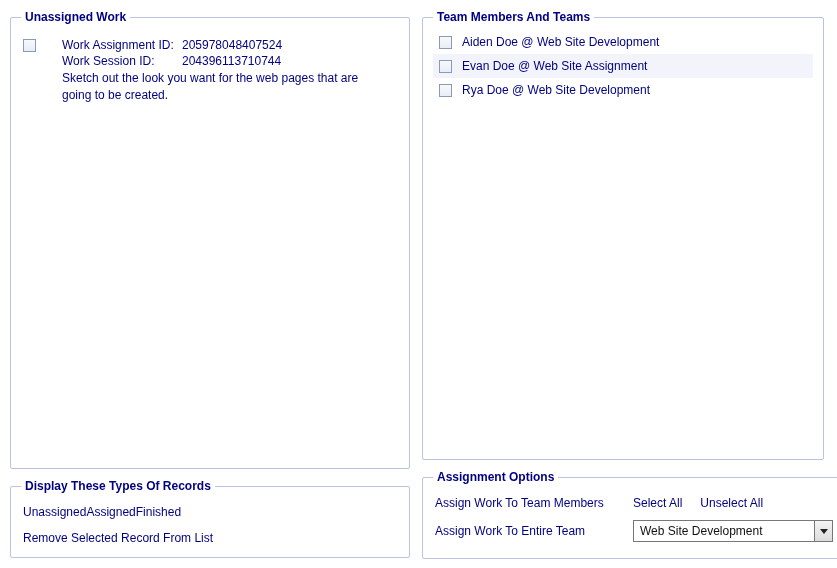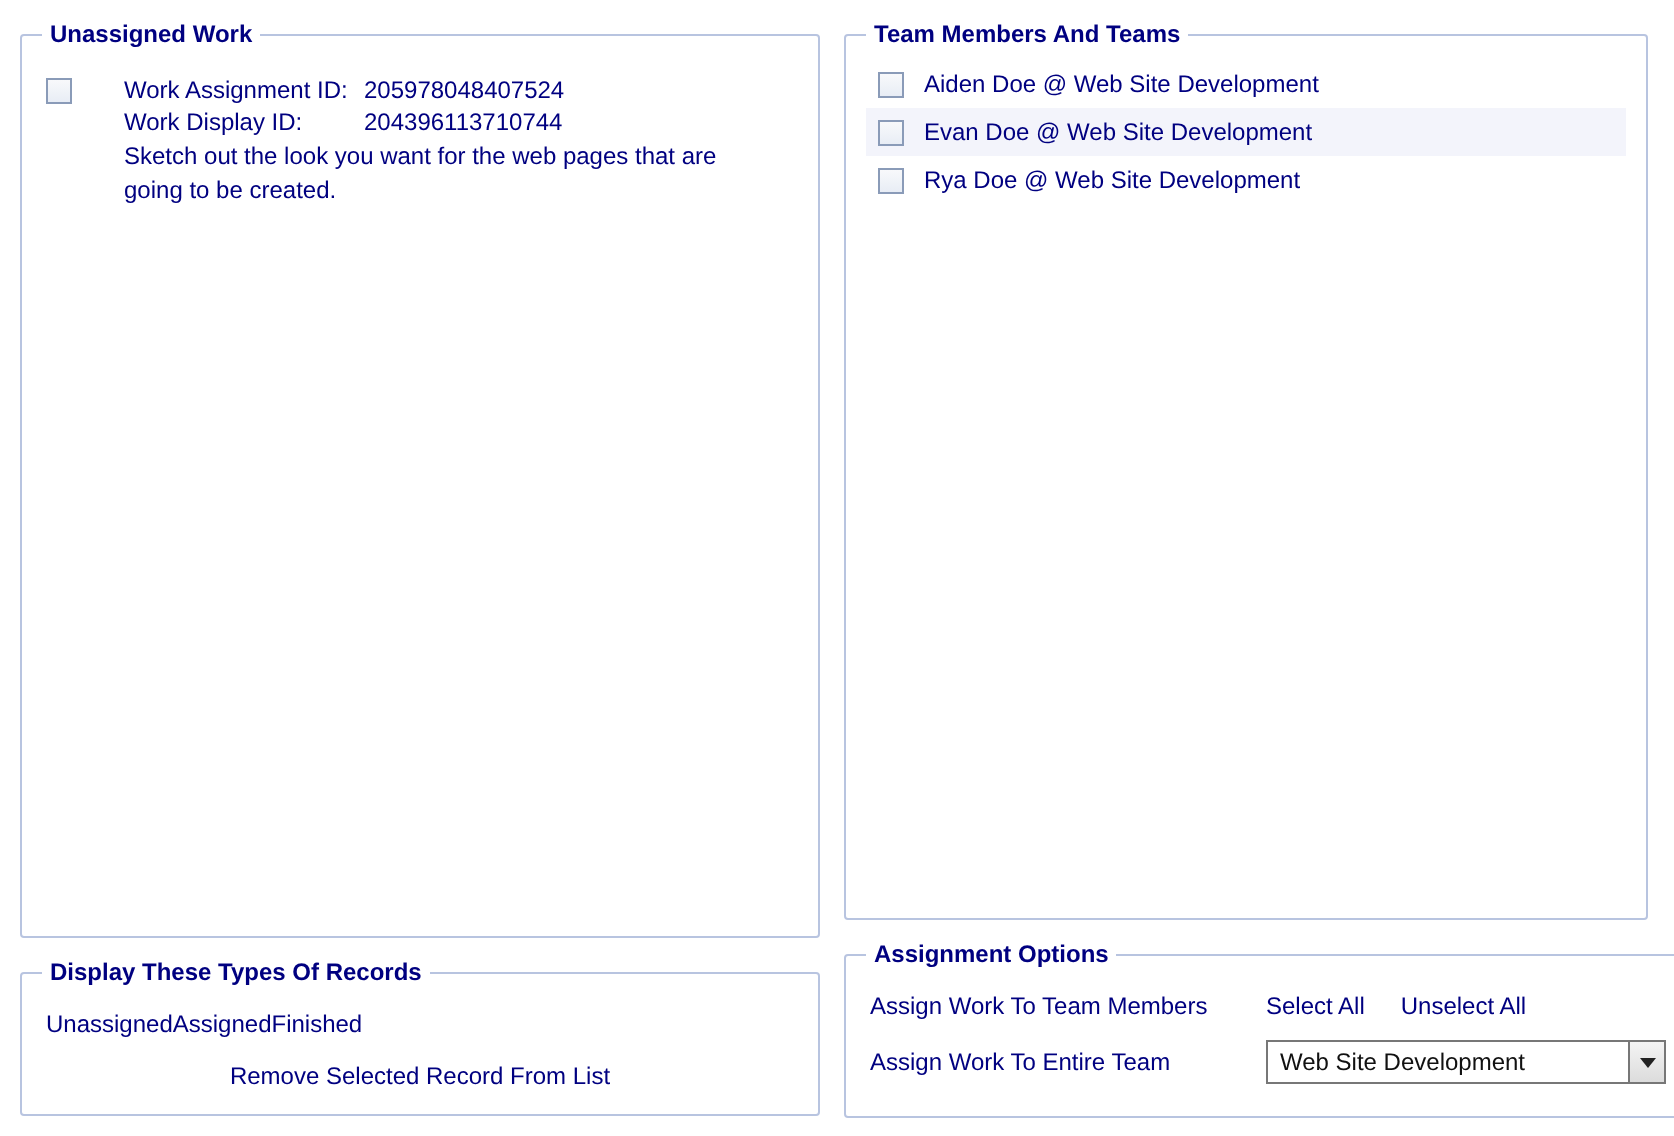--- a/index.html
+++ b/index.html
@@ -124,51 +124,51 @@
   <fieldset class="work-box">
     <legend>Unassigned Work</legend>
     <div class="work-item">
       <div class="cb"></div>
       <div class="work-details">
         <div class="kv">
           <span class="k">Work Assignment ID:</span>
           <span>205978048407524</span>
         </div>
         <div class="kv">
-          <span class="k">Work Display ID:</span>
+          <span class="k">Work Session ID:</span>
           <span>204396113710744</span>
         </div>
         <div class="desc">Sketch out the look you want for the web pages that are going to be created.</div>
       </div>
     </div>
   </fieldset>
 
   <fieldset>
     <legend>Display These Types Of Records</legend>
     <div class="link-row">
       <span class="link">Unassigned</span>
       <span class="link">Assigned</span>
       <span class="link">Finished</span>
     </div>
-    <div class="link-row" style="padding-bottom:2px;justify-content:center;">
+    <div class="link-row" style="padding-bottom:2px;">
       <span class="link">Remove Selected Record From List</span>
     </div>
   </fieldset>
 </div>
 
 <div class="col col-right">
   <fieldset class="team-box">
     <legend>Team Members And Teams</legend>
     <div class="team-row">
       <div class="cb"></div>
       <span>Aiden Doe @ Web Site Development</span>
     </div>
     <div class="team-row alt">
       <div class="cb"></div>
-      <span>Evan Doe @ Web Site Development</span>
+      <span>Evan Doe @ Web Site Assignment</span>
     </div>
     <div class="team-row">
       <div class="cb"></div>
       <span>Rya Doe @ Web Site Development</span>
     </div>
   </fieldset>
 
   <fieldset>
     <legend>Assignment Options</legend>
     <div class="opt-row">

